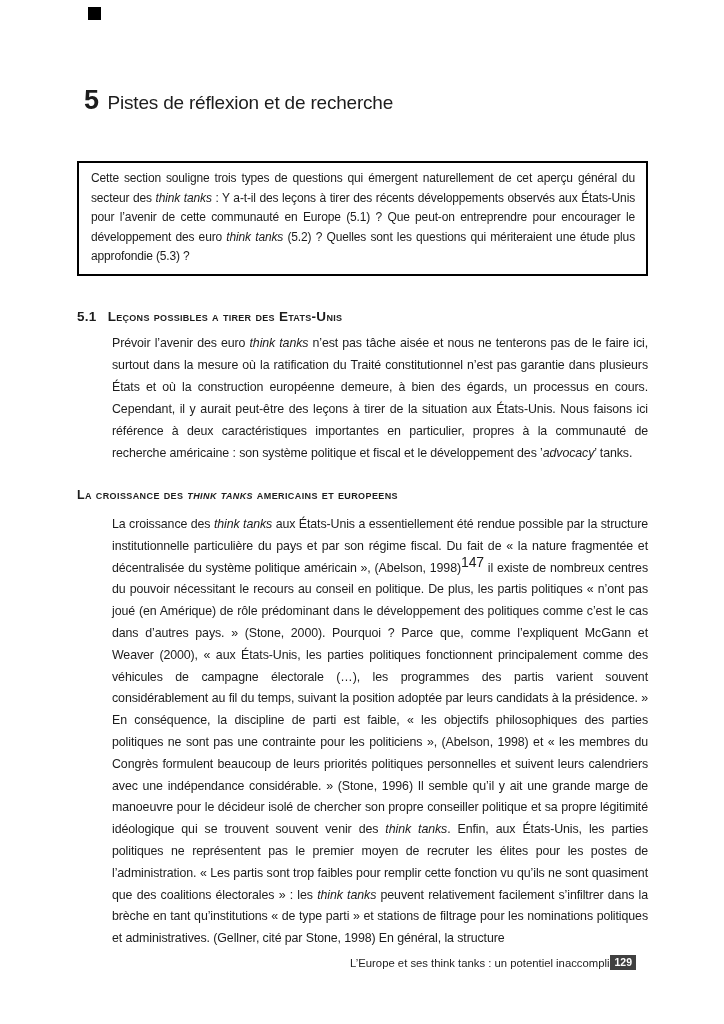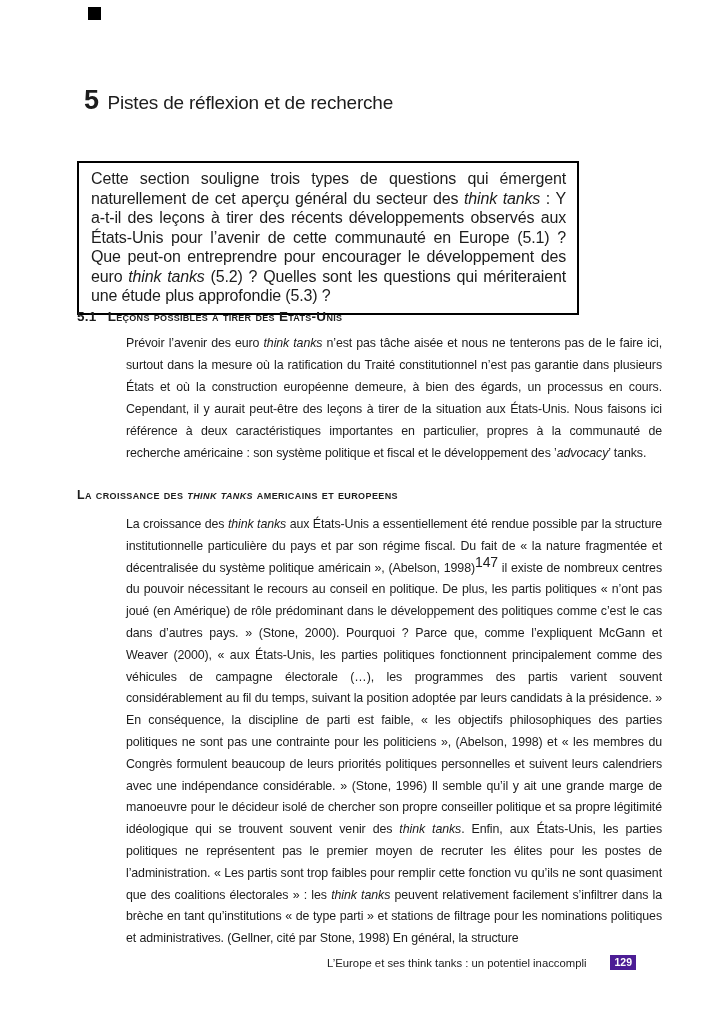--- a/index.html
+++ b/index.html
@@ -21,61 +21,61 @@
   .chapter-title {
     position: absolute; left: 84px; top: 80px;
     display: flex; align-items: baseline; gap: 9px;
     white-space: nowrap;
   }
   .chapter-number { font-size: 27px; font-weight: bold; letter-spacing: -0.5px; }
   .chapter-text { font-size: 19px; letter-spacing: -0.2px; margin-top: 12px; }
 
   .intro-box {
     position: absolute; left: 77px; top: 161px;
-    width: 502px; box-sizing: border-box;
+    width: 571px; box-sizing: border-box;
     border: 2px solid #000;
     padding: 6px 11px 7px 12px;
-    font-size: 16px; line-height: 19.5px;
+    font-size: 12px; line-height: 19.5px;
     text-align: justify; letter-spacing: -0.15px;
   }
 
   .section-heading {
     position: absolute; left: 77px; top: 309px;
     font-size: 13.5px; font-weight: bold;
     letter-spacing: 0.3px; white-space: nowrap; text-align: center;
   }
   .section-number { margin-right: 11px; }
   .smallcaps { font-variant: small-caps; }
 
-  .para { text-align: justify; letter-spacing: -0.1px; margin-left: 14px; }
+  .para { text-align: justify; letter-spacing: -0.1px; }
   .para-1 {
     position: absolute; left: 112px; top: 332px; width: 536px;
     font-size: 12.4px; line-height: 22px;
   }
   .subsection-heading {
     position: absolute; left: 77px; top: 488px;
     font-size: 12.5px; font-weight: bold;
     letter-spacing: 0.4px; white-space: nowrap;
   }
   .para-2 {
     position: absolute; left: 112px; top: 514px; width: 536px;
     font-size: 12.4px; line-height: 21.8px;
   }
 
   .it { font-style: italic; }
   sup { font-size: 14px; vertical-align: super; line-height: 0; }
 
   .footer {
     position: absolute; right: 88px; top: 955px;
-    display: flex; align-items: center; gap: 24px;
+    display: flex; align-items: center; gap: 1px;
     font-size: 11.3px; color: #222;
     white-space: nowrap;
   }
   .page-badge {
-    background: #4c1d95; color: #fff;
+    background: #404040; color: #fff;
     font-size: 10.5px; font-weight: bold;
     padding: 1px 4px; line-height: 13px;
   }
 </style>
 </head>
 <body>
 
 <div class="page">
 
   <div class="corner-marker"></div>

